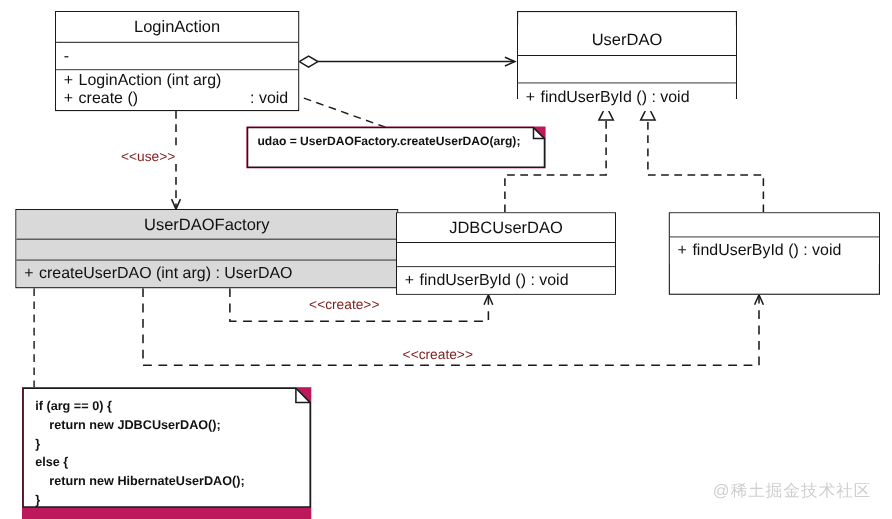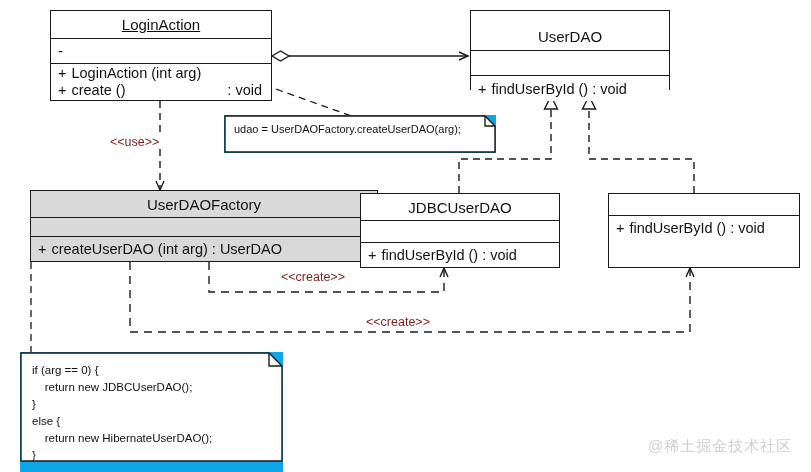--- a/index.html
+++ b/index.html
@@ -62,22 +62,23 @@
     height: 100%;
     white-space: nowrap;
   }
   .cls-row .vis { margin-right: 5px; }
   .cls-row.spread { justify-content: space-between; padding-right: 9px; }
 
   
   .uml-note {
     position: absolute;
     box-sizing: border-box;
-    background: #0ea5e9;
+    background: #be185d;
     z-index: 4;
+    font-weight: bold;
   }
   .uml-note .note-body {
     position: absolute;
     inset: 0;
   }
   .note-text {
     position: absolute;
     left: 10px;
     top: 9px;
     right: 8px;
@@ -172,21 +173,21 @@
       <path d="M130,262 L130,332 L690,332 L690,268" fill="none" stroke="#1a1a1a" stroke-width="1.4" stroke-dasharray="8,6" marker-end="url(#openArrowUp)"></path>
     </g>
 
     
     <g>
       <path d="M31,262 L31,352" fill="none" stroke="#1a1a1a" stroke-width="1.3" stroke-dasharray="7,5"></path>
     </g>
   </svg>
 
   <div class="uml-class" style="left:50px; top:10px; width:222px; height:91px;">
-    <div class="compartment" style="height:28px;text-decoration:underline;">
+    <div class="compartment" style="height:28px;">
       <div class="cls-title">LoginAction</div>
     </div>
     <div class="compartment" style="height:25px;">
       <div class="cls-row">
         <span class="vis">-</span>
       </div>
     </div>
     <div class="compartment last" style="height:35px; display:flex; flex-direction:column;">
       <div class="cls-row" style="flex:1;">
         <span class="vis">+</span>
@@ -208,21 +209,21 @@
     </div>
     <div class="compartment" style="height:25px;"></div>
     <div class="compartment last" style="height:25px;">
       <div class="cls-row">
         <span class="vis">+</span>
         <span>findUserById () : void</span>
       </div>
     </div>
   </div>
 
-  <div class="uml-class shaded" style="left:30px; top:190px; width:348px; height:72px;">
+  <div class="uml-class shaded" style="left:14px; top:190px; width:348px; height:72px;">
     <div class="compartment" style="height:27px;">
       <div class="cls-title">UserDAOFactory</div>
     </div>
     <div class="compartment" style="height:19px;"></div>
     <div class="compartment last" style="height:24px;">
       <div class="cls-row">
         <span class="vis">+</span>
         <span>createUserDAO (int arg) : UserDAO</span>
       </div>
     </div>

